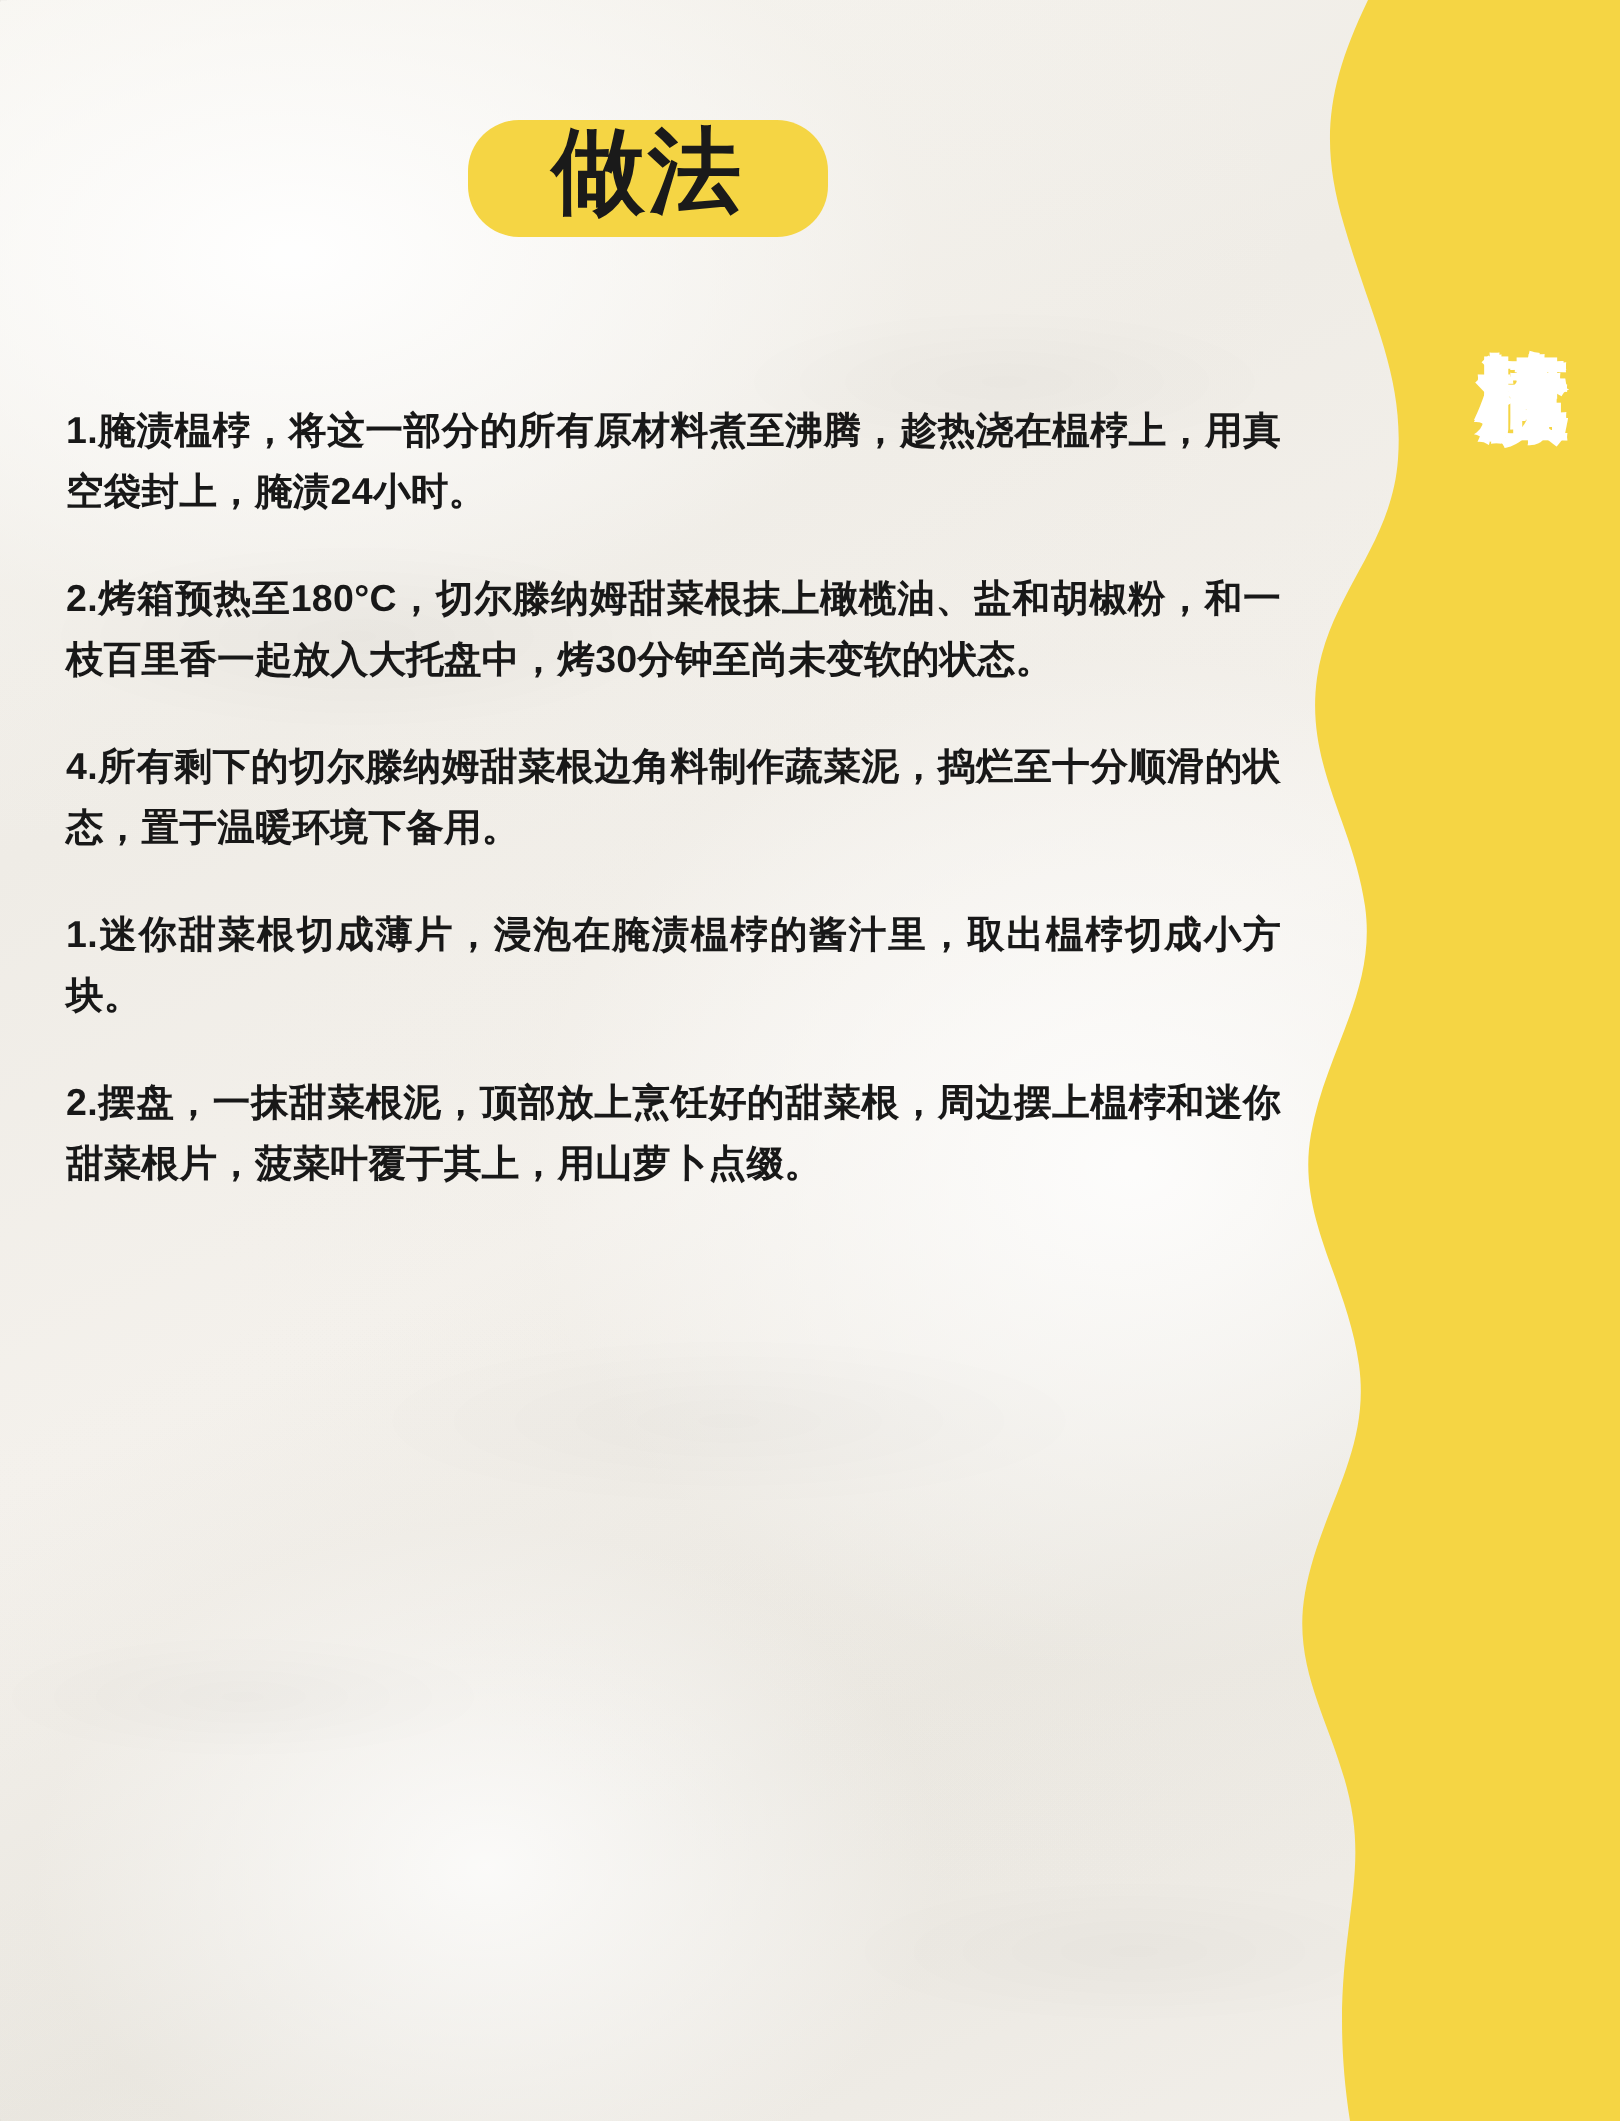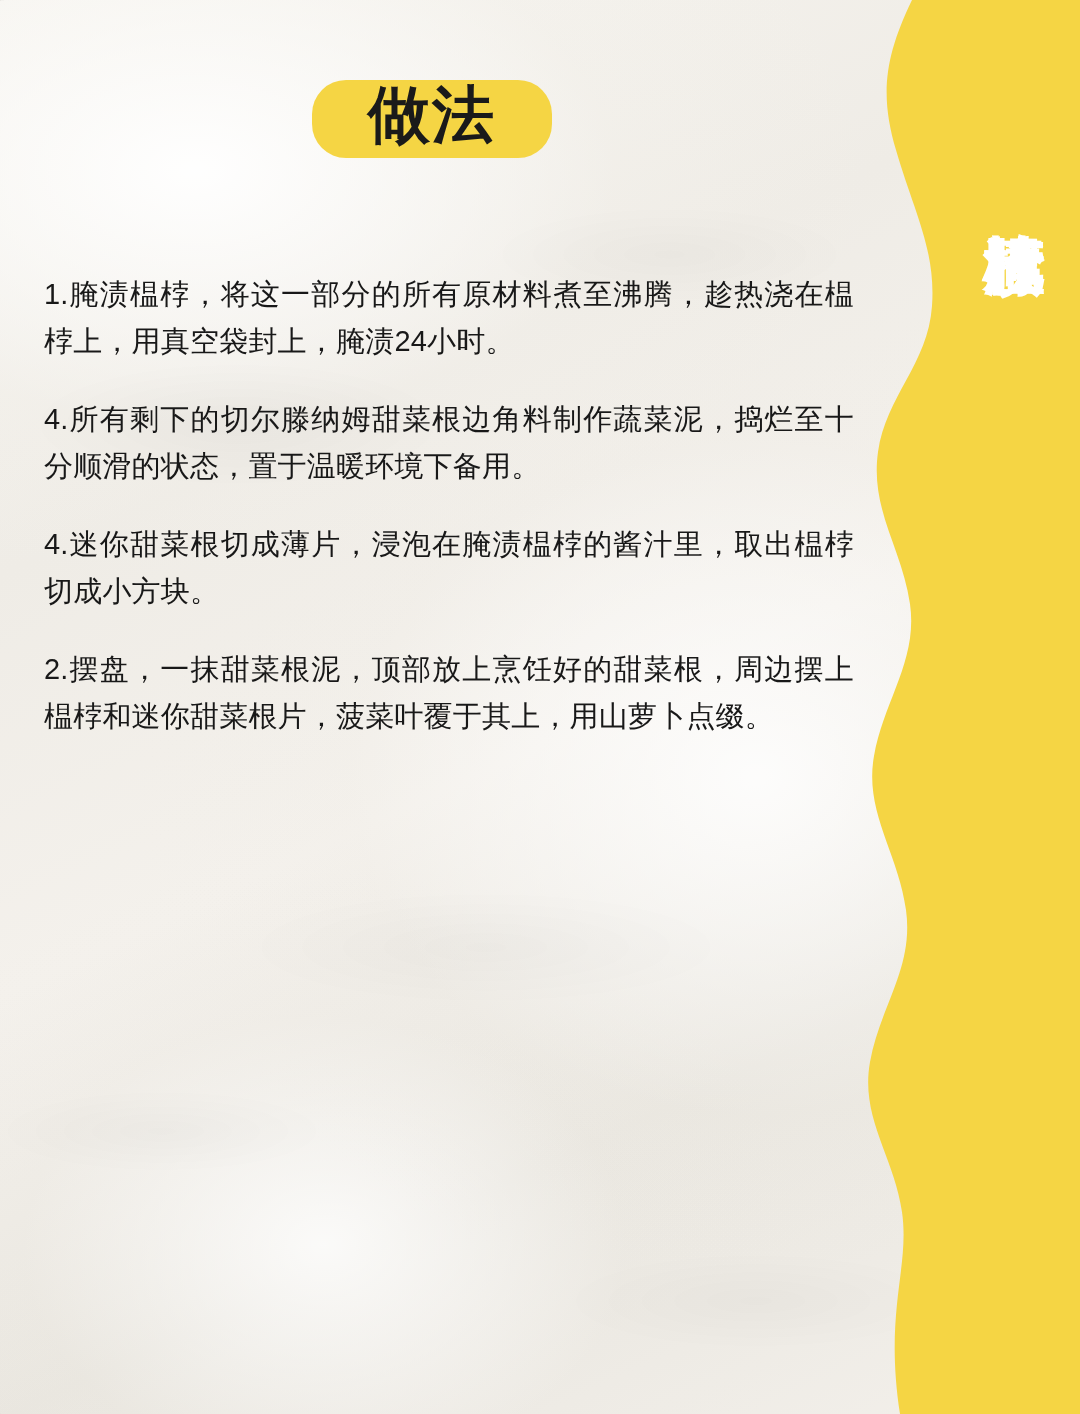--- a/index.html
+++ b/index.html
@@ -117,27 +117,27 @@
   }
 
   
   .steps {
     position: absolute;
     top: 242px;
     left: 44px;
     width: 810px;
   }
   .step {
-    font-size: 29px;
+    font-size: 25px;
     line-height: 1.62;
     color: #181818;
     margin-bottom: 31px;
     text-align: justify;
     letter-spacing: 0.2px;
-    font-weight: 400;
+    font-weight: 700;
   }
   .step:last-child {
     margin-bottom: 0;
   }
 </style>
 </head>
 <body>
 
 <div class="page">
 
@@ -164,18 +164,19 @@
 
   <div class="heading-wrap">
     <div class="heading">
       <span class="pill"></span>
       <span class="txt">做法</span>
     </div>
   </div>
 
   <div class="steps">
     <p class="step">1.腌渍榅桲，将这一部分的所有原材料煮至沸腾，趁热浇在榅桲上，用真空袋封上，腌渍24小时。</p>
+    <p class="step">2.烤箱预热至180°C，切尔滕纳姆甜菜根抹上橄榄油、盐和胡椒粉，和一枝百里香一起放入大托盘中，烤30分钟至尚未变软的状态。</p>
     <p class="step">4.所有剩下的切尔滕纳姆甜菜根边角料制作蔬菜泥，捣烂至十分顺滑的状态，置于温暖环境下备用。</p>
-    <p class="step">4.迷你甜菜根切成薄片，浸泡在腌渍榅桲的酱汁里，取出榅桲切成小方块。</p>
+    <p class="step">1.迷你甜菜根切成薄片，浸泡在腌渍榅桲的酱汁里，取出榅桲切成小方块。</p>
     <p class="step">2.摆盘，一抹甜菜根泥，顶部放上烹饪好的甜菜根，周边摆上榅桲和迷你甜菜根片，菠菜叶覆于其上，用山萝卜点缀。</p>
   </div>
 
 </div>
 
 </body></html>

